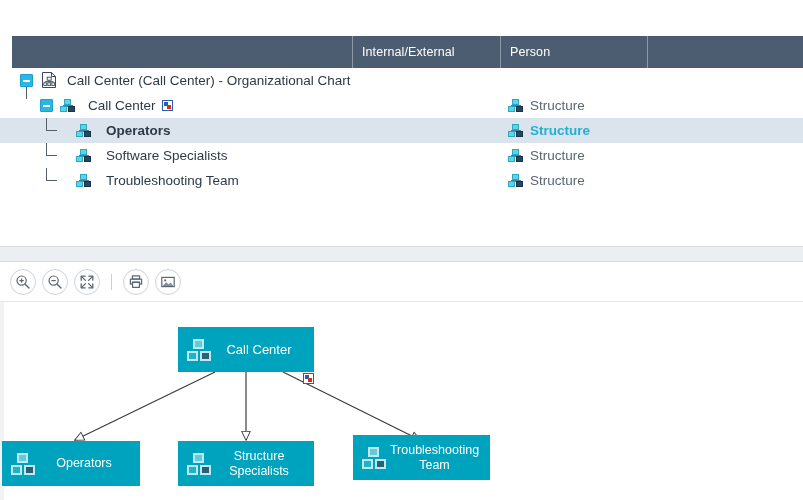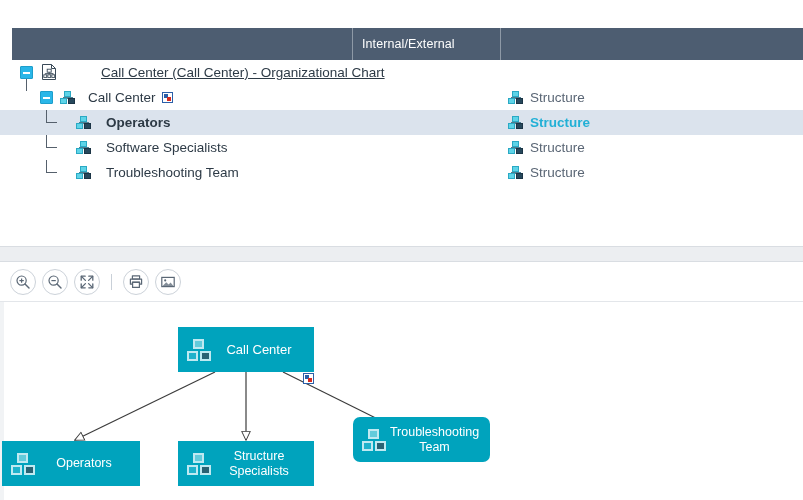--- a/index.html
+++ b/index.html
@@ -14,21 +14,21 @@
     font-family: "Liberation Sans", sans-serif;
     font-size: 13px;
     color: #3c4a57;
     overflow: hidden;
     position: relative;
   }
 
   
   #tree-panel {
     position: absolute;
-    left: 0; top: 0;
+    left: 0; top: 8px;
     width: 803px;
     height: 246px;
     background: #ffffff;
     overflow: hidden;
   }
 
   #table-header {
     position: absolute;
     left: 12px; top: 28px;
     width: 791px;
@@ -278,21 +278,21 @@
   }
 
   #node-root {
     left: 178px; top: 327px;
     width: 136px; height: 45px;
   }
   #node-root .on-label { font-size: 13px; }
 
   #node-c0 { left: 2px;   top: 441px; width: 138px; height: 45px; }
   #node-c1 { left: 178px; top: 441px; width: 136px; height: 45px; }
-  #node-c2 { left: 353px; top: 417px; width: 137px; height: 45px; border-radius: 7px; }
+  #node-c2 { left: 353px; top: 435px; width: 137px; height: 45px; }
 
   .node-marker {
     position: absolute;
     width: 11px; height: 11px;
     background: #ffffff;
     border: 1px solid #2b5fa8;
     box-sizing: border-box;
   }
   .node-marker::before {
     content: "";
@@ -318,40 +318,41 @@
   }
 </style>
 </head>
 <body>
 
 <div id="tree-panel">
 
   <div id="table-header">
     <div class="hdr-cell first" id="hdr-name"></div>
     <div class="hdr-cell" id="hdr-ie">Internal/External</div>
+    <div class="hdr-cell" id="hdr-person">Person</div>
     <div class="hdr-cell" id="hdr-tail"></div>
   </div>
 
   <div id="tree-rows">
 
     <div class="trow">
       <div class="rowname">
         <div class="expander" style="left:20px; top:6px;"></div>
         <div class="doc-icon" style="left:41px; top:4px;">
           <svg width="16" height="16" viewBox="0 0 16 16">
             <path d="M1.5 0.5 H10.5 L14.5 4.5 V15.5 H1.5 Z" fill="#ffffff" stroke="#3a4a58" stroke-width="1"></path>
             <path d="M10.5 0.5 V4.5 H14.5" fill="none" stroke="#3a4a58" stroke-width="1"></path>
             <rect x="6.2" y="5.2" width="4" height="3" fill="#ffffff" stroke="#3a4a58" stroke-width="0.9"></rect>
             <path d="M8.2 8.2 V9.6 M4.2 9.6 H12.2 M4.2 9.6 V10.6 M8.2 9.6 V10.6 M12.2 9.6 V10.6" fill="none" stroke="#3a4a58" stroke-width="0.9"></path>
             <rect x="2.8" y="10.8" width="2.9" height="2.6" fill="#ffffff" stroke="#3a4a58" stroke-width="0.9"></rect>
             <rect x="6.8" y="10.8" width="2.9" height="2.6" fill="#ffffff" stroke="#3a4a58" stroke-width="0.9"></rect>
             <rect x="10.8" y="10.8" width="2.9" height="2.6" fill="#ffffff" stroke="#3a4a58" stroke-width="0.9"></rect>
           </svg>
         </div>
-        <span class="node-label" style="margin-left:101px;text-decoration:underline;">Call Center (Call Center) - Organizational Chart</span>
+        <span class="node-label" style="margin-left:67px;">Call Center (Call Center) - Organizational Chart</span>
       </div>
     </div>
 
     <div class="trow">
       <div class="guide gv" style="left:26px; top:-6px; height:12px;"></div>
       <div class="rowname">
         <div class="expander" style="left:40px; top:6px;"></div>
         <div class="orgunit-icon" style="position:absolute; left:60px; top:6px;">
           <i class="ou-bar"></i>
             <i class="ou-stem"></i>

